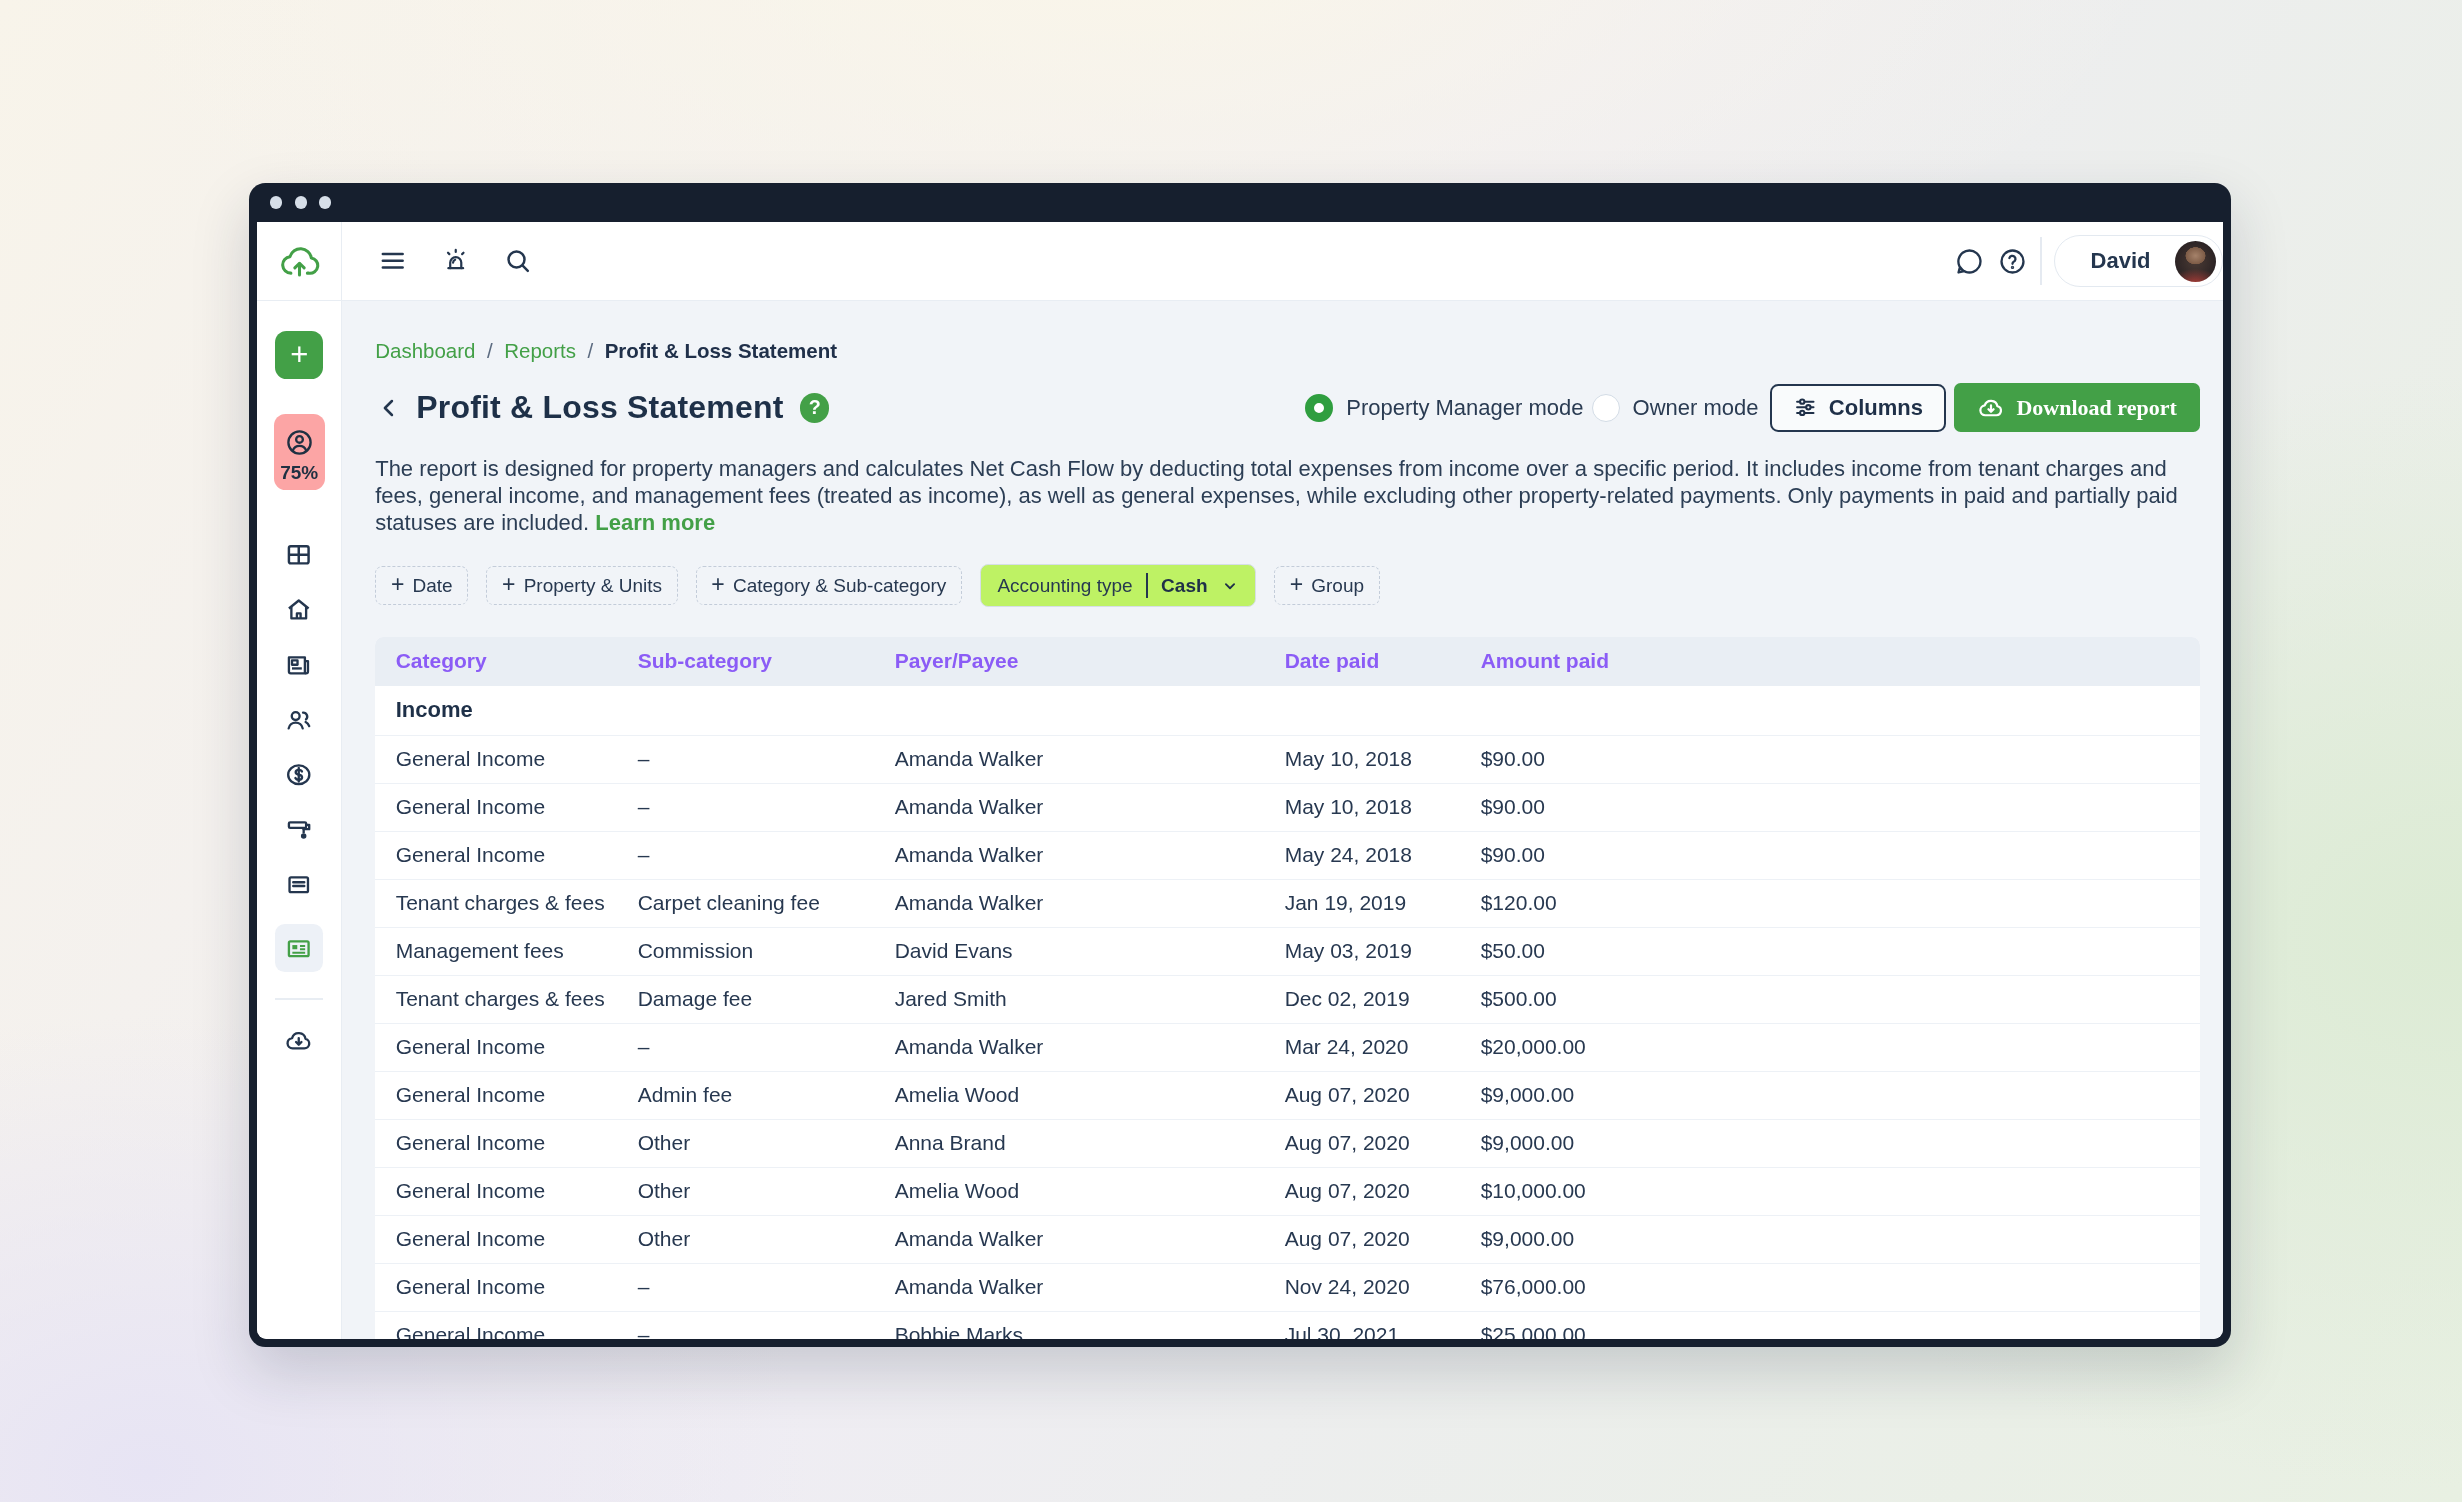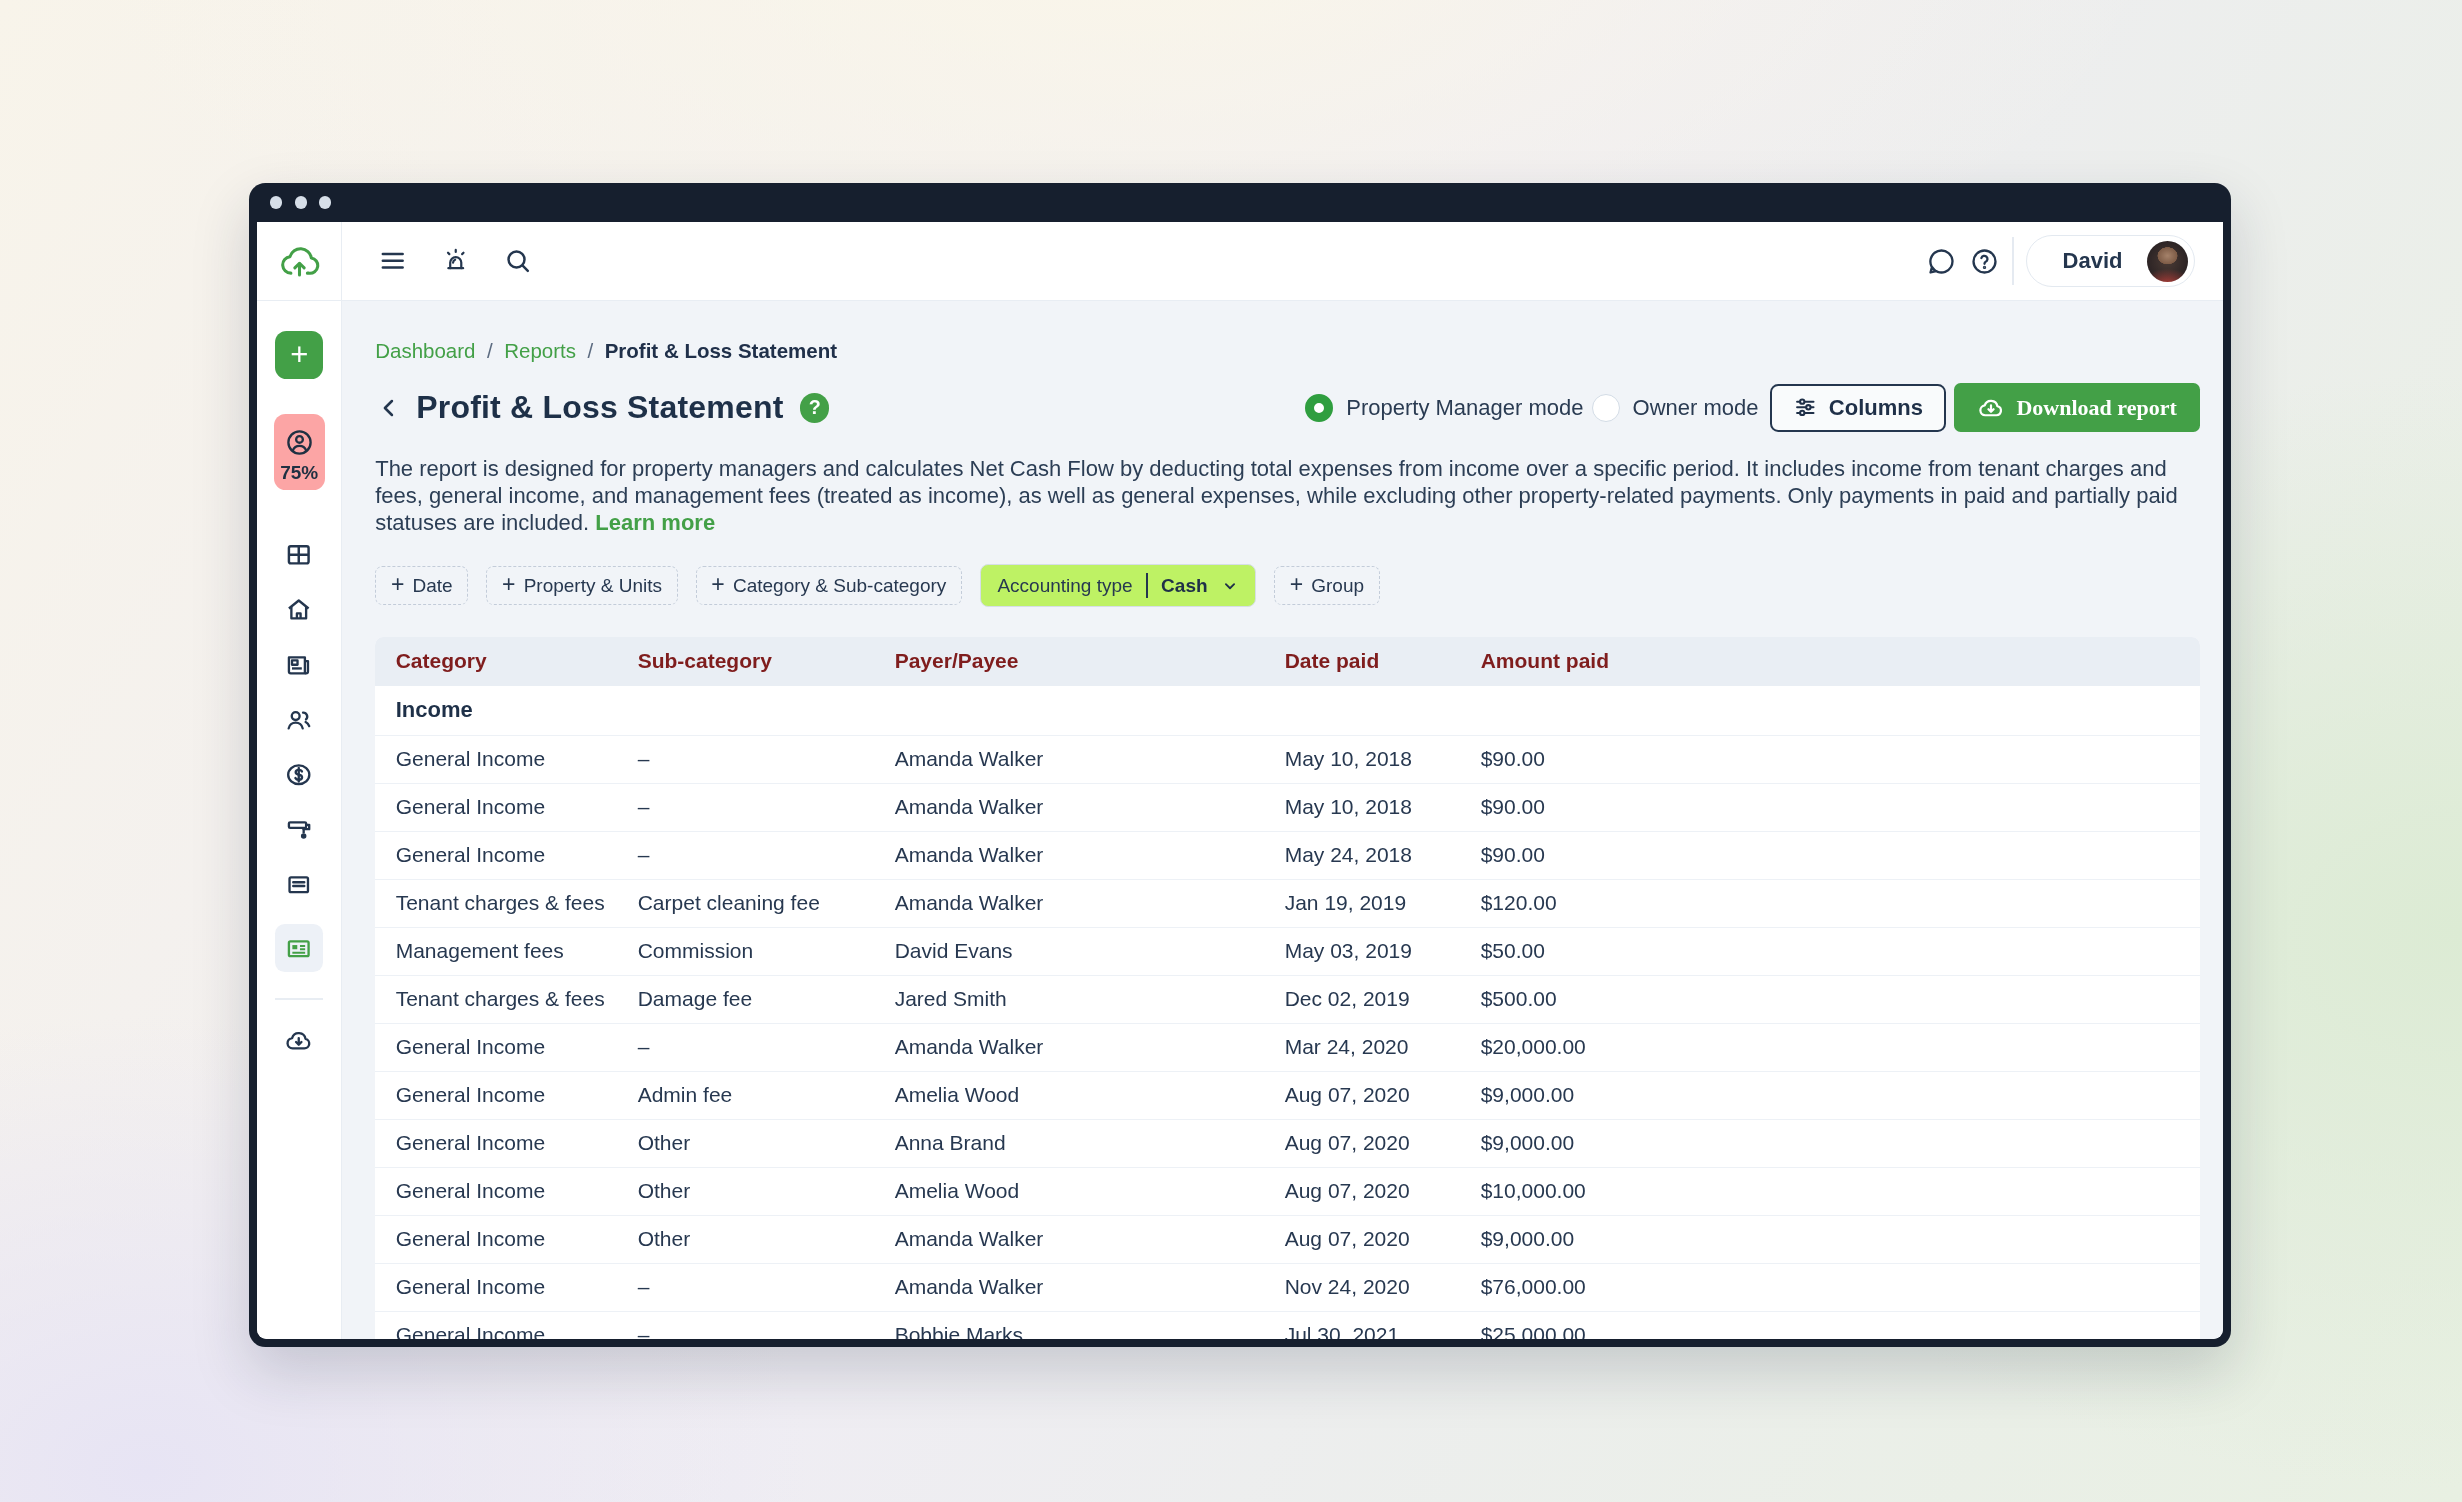--- a/index.html
+++ b/index.html
@@ -31,21 +31,21 @@
     width:100%; height:100%; background:#fff; border-radius:0 0 9.8px 9.8px;
     overflow:hidden; display:flex; flex-direction:column;
   }
 
   
   .app-header { height:79px; flex:none; display:flex; align-items:stretch; background:#fff; border-bottom:1.6px solid #E8EDF3; }
   .logo-cell { width:85px; flex:none; border-right:1.6px solid #E8EDF3; display:flex; align-items:center; justify-content:center; }
   .logo-cell svg { width:43px; height:43px; color:#43A047; }
   .header-left { display:flex; align-items:center; gap:33px; padding-left:36px; }
   .header-left svg { width:29.5px; height:29.5px; color:#24364E; cursor:pointer; }
-  .header-right { margin-left:auto; display:flex; align-items:center; gap:12px; padding-right:28px; }
+  .header-right { margin-left:auto; display:flex; align-items:center; gap:12px; }
   .header-right .hicon { width:31px; height:31px; color:#24364E; }
   .vdivider { width:1.6px; height:48px; background:#E5EAF1; }
   .user-pill {
     height:52px; border:1.6px solid #E3E9F0; border-radius:818px;
     display:flex; align-items:center; gap:24.6px; padding:4.9px 5.7px 4.9px 36px; background:#fff;
   }
   .user-name { font-size:22px; font-weight:700; color:#24364E; }
   .avatar {
     width:41px; height:41px; border-radius:50%;
     background:
@@ -128,21 +128,21 @@
     display:flex; align-items:center; gap:13px; cursor:pointer; font-size:19px; color:#273850;
   }
   .chip-select .sel-divider { width:2.5px; height:24.6px; background:#24364E; }
   .chip-select .sel-value { font-weight:700; color:#1F3048; }
   .chip-select svg { width:18px; height:18px; color:#1F3048; }
 
   
   .table-card { margin-top:29.5px; background:#fff; border-radius:8.2px 8.2px 0 0; overflow:hidden; }
   .thead-row, .tr { display:grid; grid-template-columns:242px 257px 390px 196px 1fr; padding-left:20.5px; align-items:center; }
   .thead-row { background:#E9EEF4; height:49px; }
-  .th { font-size:21px; font-weight:700; color:#7f1d1d; }
+  .th { font-size:21px; font-weight:700; color:#8b5cf6; }
   .section-row { height:49px; display:flex; align-items:center; padding-left:20.5px; background:#fff; }
   .section-label { font-size:22px; font-weight:700; color:#1E3048; }
   .tr { height:48px; background:#fff; border-top:1.6px solid #EDF1F6; }
   .td { font-size:21px; color:#273850; }
 </style>
 </head>
 <body>
 
 <div class="window">
   <div class="titlebar">

